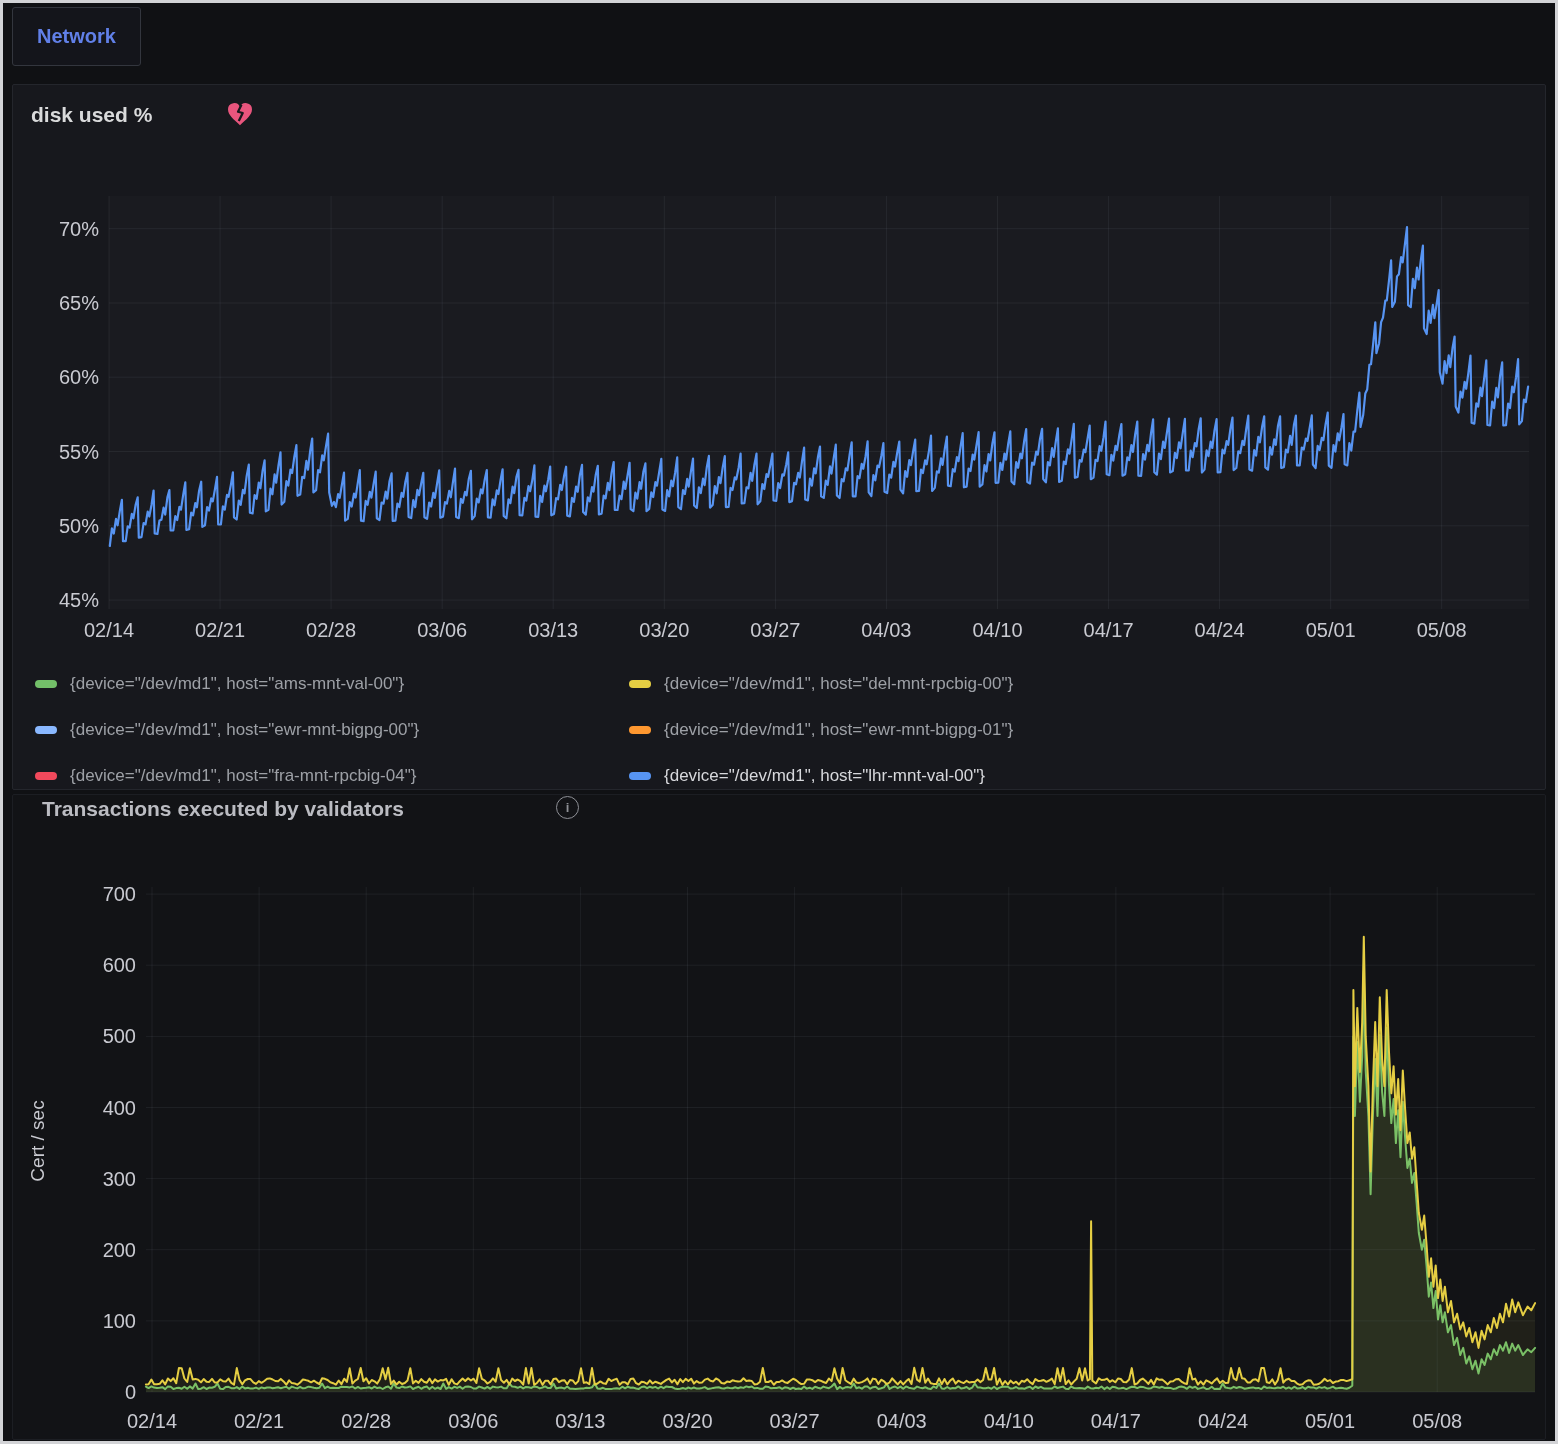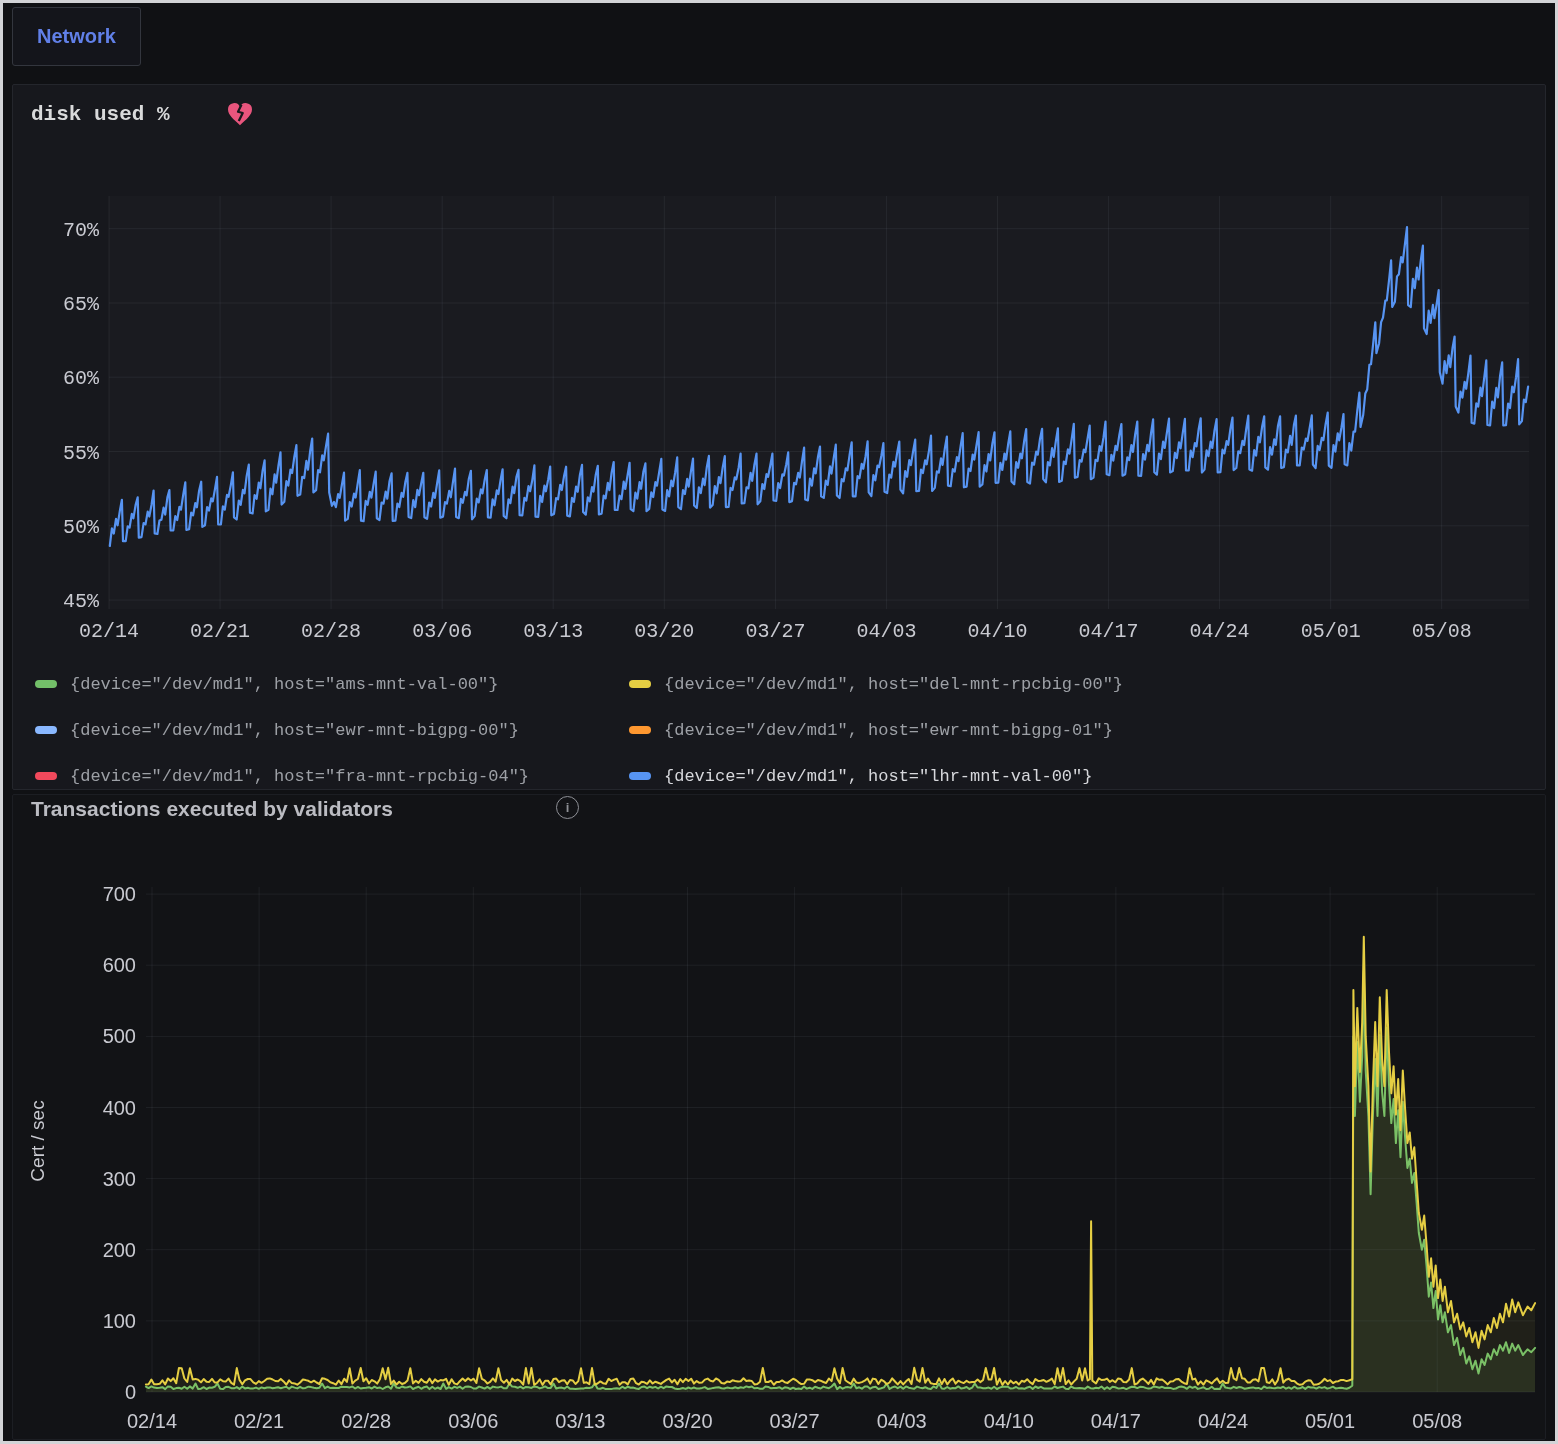--- a/index.html
+++ b/index.html
@@ -9,25 +9,25 @@
 
   
   .topbar{position:absolute;left:12px;top:7px;height:60px;display:flex;gap:8px;}
   .varbox{box-sizing:border-box;height:59px;border:1px solid #33363e;border-radius:3px;
           background:#14151b;display:flex;align-items:center;padding:0 24px;}
   .var-label{color:#6180e8;font-size:20px;font-weight:700;}
   .var-value{color:#d9dade;font-size:21px;font-weight:600;margin-right:14px;}
 
   
   .panel{position:absolute;box-sizing:border-box;border-radius:2px;}
-  #panel1{left:12px;top:84px;width:1534px;height:706px;background:#17181d;border:1px solid #24262c;font-family:Liberation Mono, monospace;}
+  #panel1{left:12px;top:84px;width:1534px;height:706px;background:#17181d;border:1px solid #24262c;}
   #panel2{left:12px;top:794px;width:1534px;height:646px;background:#121316;border:1px solid #1c1e23;}
 
   .p1-title{position:absolute;left:18px;top:18px;color:#d9dadb;font-size:21px;font-weight:700;}
-  .p2-title{position:absolute;left:18px;top:2px;color:#bbbcc2;font-size:21px;font-weight:700;}
+  .p2-title{position:absolute;left:29px;top:2px;color:#bbbcc2;font-size:21px;font-weight:700;}
   .heart{position:absolute;left:212px;top:14px;width:30px;height:30px;}
   .info-icon{position:absolute;left:543px;top:1px;width:21px;height:21px;border:1.5px solid #8e9096;
              border-radius:50%;color:#8e9096;font-size:13px;display:flex;align-items:center;
              justify-content:center;font-weight:600;}
   .ylab{position:absolute;left:25px;top:346px;transform:translate(-50%,-50%) rotate(-90deg);
         white-space:nowrap;color:#c9cad1;font-size:19px;}
 
   svg.chart{position:absolute;left:0;top:0;display:block;}
 
   

